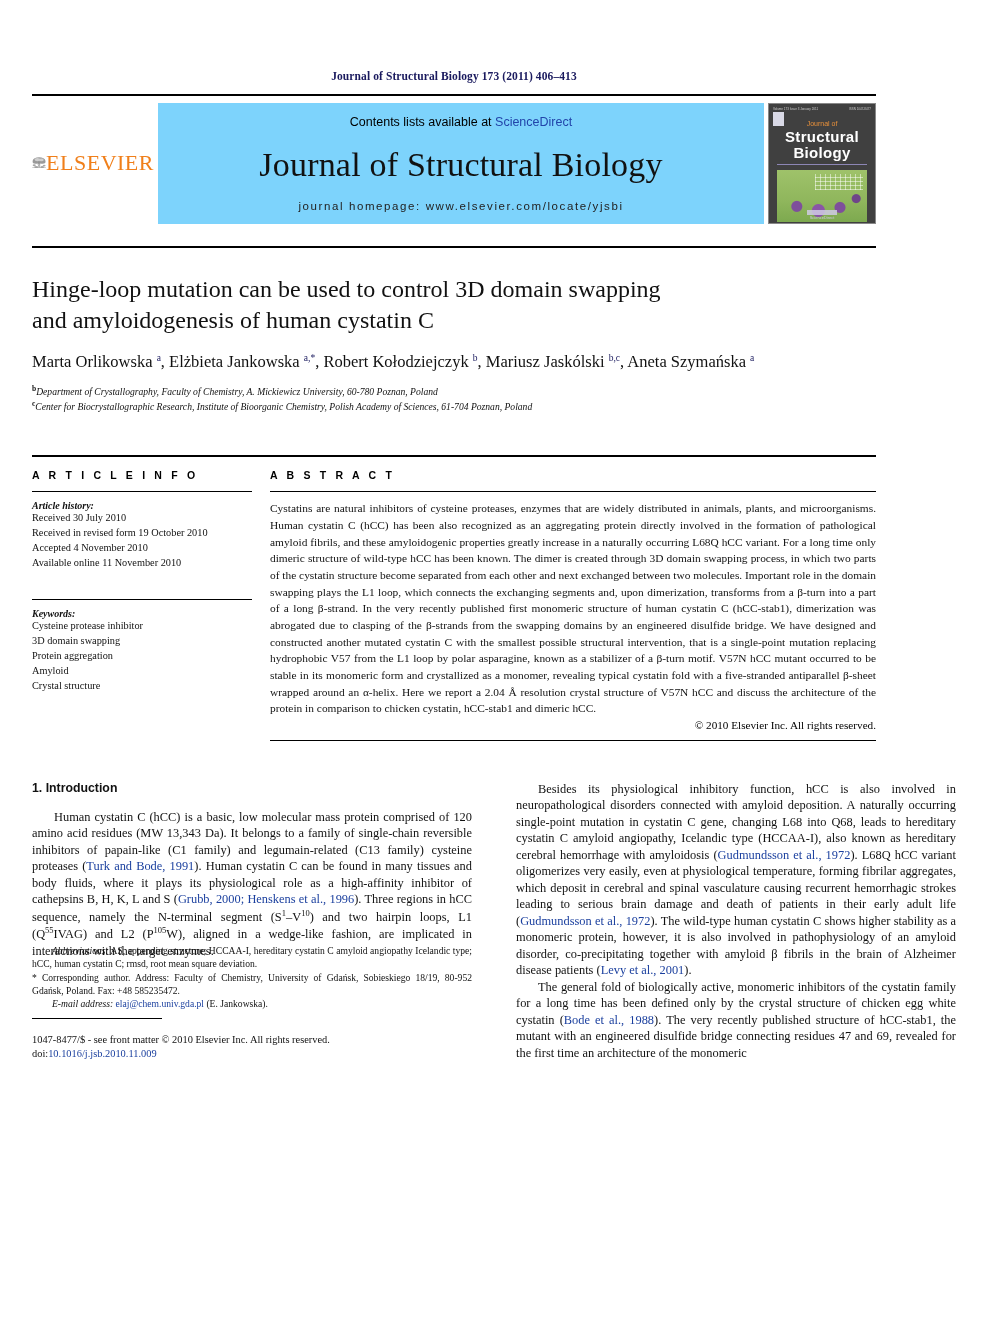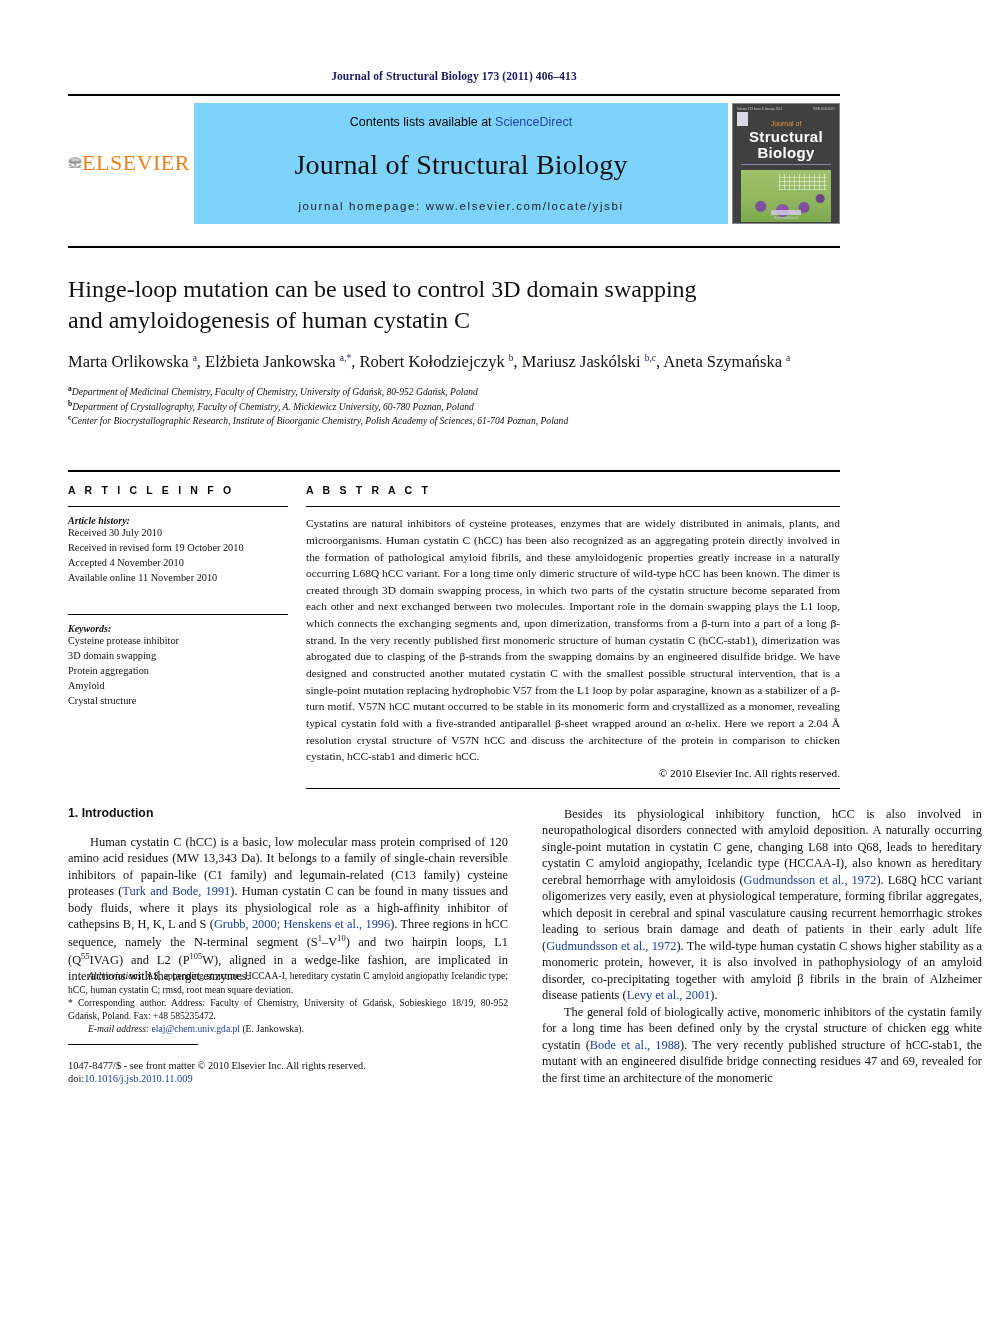--- a/index.html
+++ b/index.html
@@ -6,21 +6,21 @@
   html, body { margin: 0; padding: 0; }
   body {
     width: 992px;
     height: 1323px;
     background: #ffffff;
     font-family: "Liberation Serif", serif;
     color: #000000;
     position: relative;
     overflow: hidden;
   }
-  .page { position: relative; width: 908px; height: 1323px; padding: 0 68px; }
+  .page { position: relative; width: 908px; height: 1323px; padding: 0 32px; }
 
   
   .running-head {
     text-align: center;
     font-family: "Liberation Serif", serif;
     font-size: 11.5px;
     font-weight: bold;
     color: #1a1a5e;
     padding-top: 70px;
     letter-spacing: 0.1px;
@@ -64,21 +64,21 @@
     padding: 12px 0 12px 0;
   }
   .contents-line {
     font-size: 12.5px;
     font-family: "Liberation Sans", sans-serif;
     color: #000;
   }
   .contents-line .sd { color: #2244aa; }
   .journal-title {
     font-family: "Liberation Serif", serif;
-    font-size: 28px;
+    font-size: 34px;
     color: #111;
     letter-spacing: 0.2px;
     text-align: center;
   }
   .homepage-line {
     font-family: "Liberation Sans", sans-serif;
     font-size: 11.5px;
     letter-spacing: 1.6px;
     color: #222;
   }
@@ -194,22 +194,22 @@
     line-height: 1.46;
     text-align: justify;
     color: #111;
   }
   .abs-copy { text-align: right; margin-top: 2px; font-size: 11.2px; }
   .abs-rule-bottom { border-top: 1px solid #000; margin-top: 9px; }
 
   
   .body-cols {
     display: flex;
-    margin-top: 17px;
-    gap: 34px;
+    margin-top: 40px;
+    gap: 44px;
   }
   .bcol { width: 440px; flex: 0 0 440px; position: relative; }
   .h1 {
     font-family: "Liberation Sans", sans-serif;
     font-size: 12.3px; font-weight: bold; color: #111;
     margin: 0 0 14px 0;
   }
   p.body-p {
     font-size: 12.4px;
     line-height: 1.33;
@@ -311,21 +311,20 @@
   <div class="title-rule-top"></div>
 
   <div class="art-title">
     <div>Hinge-loop mutation can be used to control 3D domain swapping</div>
     <div>and amyloidogenesis of human cystatin C</div>
   </div>
 
   <div class="authors">Marta Orlikowska <sup>a</sup>, Elżbieta Jankowska <sup>a,</sup><sup>*</sup>, Robert Kołodziejczyk <sup>b</sup>, Mariusz Jaskólski <sup>b,c</sup>, Aneta Szymańska <sup>a</sup></div>
 
   <div class="affils">
-    <div class="affil"><sup>a</sup><span>Department of Medicinal Chemistry, Faculty of Chemistry, University of Gdańsk, 80-952 Gdańsk, Poland</span></div>
     <div class="affil"><sup>b</sup><span>Department of Crystallography, Faculty of Chemistry, A. Mickiewicz University, 60-780 Poznan, Poland</span></div>
     <div class="affil"><sup>c</sup><span>Center for Biocrystallographic Research, Institute of Bioorganic Chemistry, Polish Academy of Sciences, 61-704 Poznan, Poland</span></div>
   </div>
 
   <div class="info-abstract">
 
     <div class="col-info">
       <div class="sec-head">A R T I C L E   I N F O</div>
       <div class="thin-rule"></div>
       <div class="hist-label">Article history:</div>

